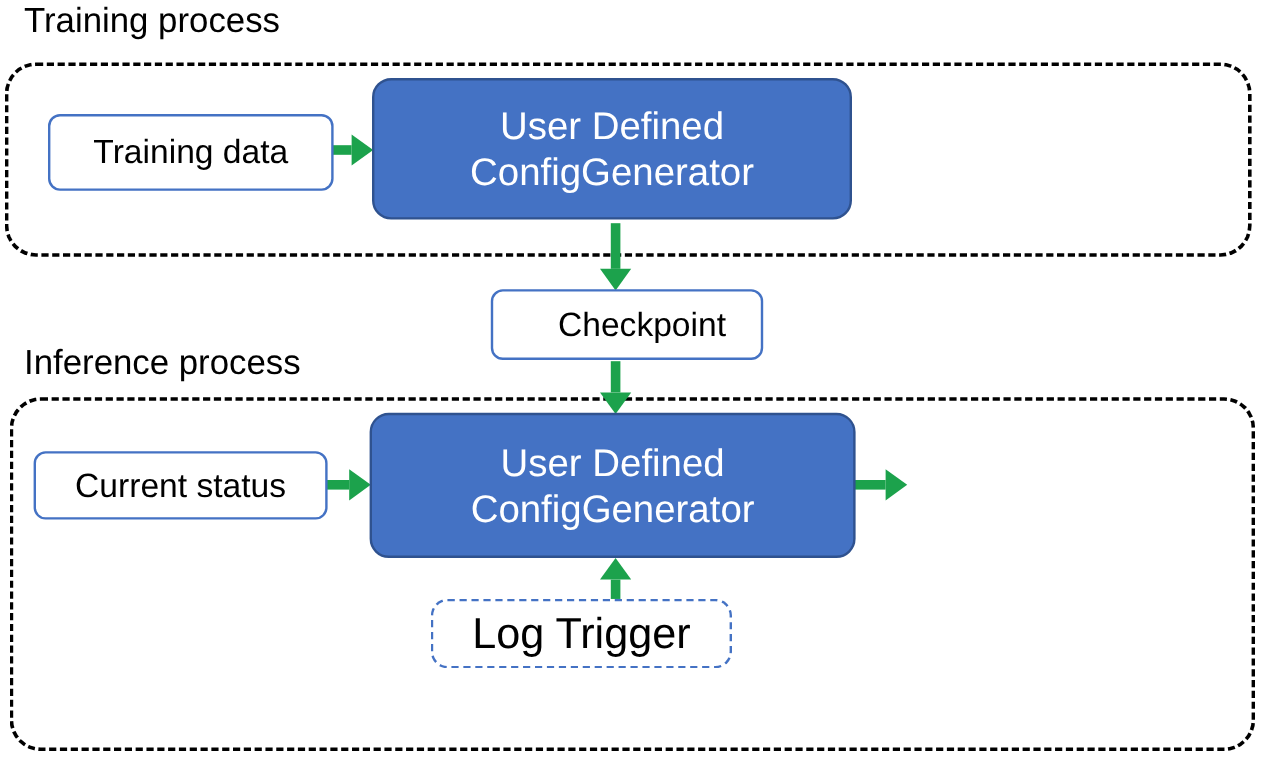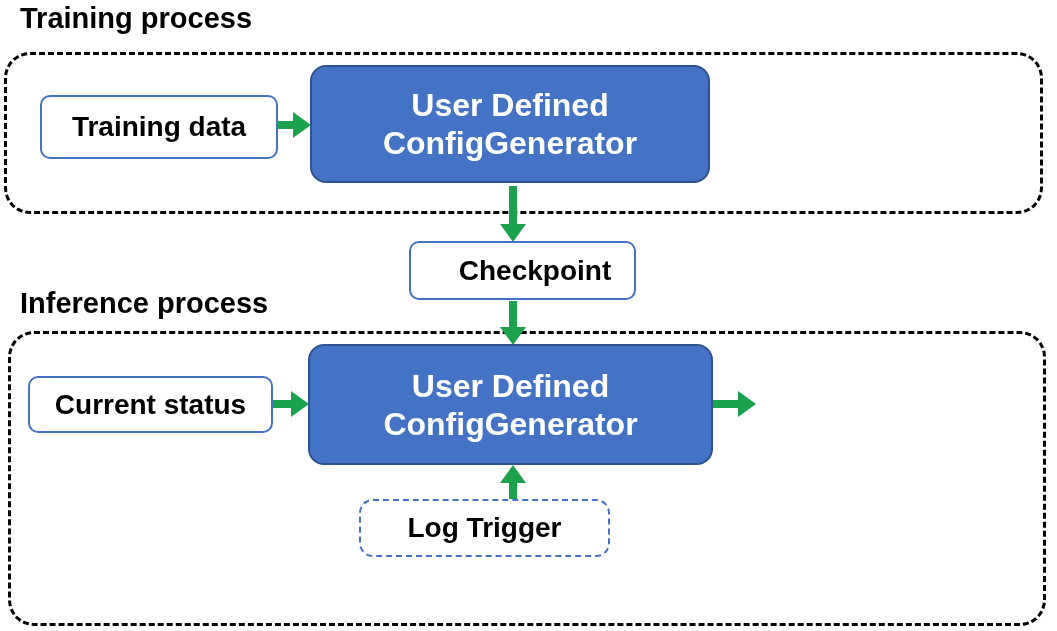--- a/index.html
+++ b/index.html
@@ -3,21 +3,21 @@
 <meta charset="utf-8">
 <style>
   :root {
     --accent_blue: #4472C4;
     --accent_blue_border: #2F528F;
     --arrow_green: #1CA24C;
     --container_dash: #000000;
     --box_text: #000000;
     --generator_text: #FFFFFF;
   }
-  * { margin: 0; padding: 0; box-sizing: border-box; font-weight: bold; }
+  * { margin: 0; padding: 0; box-sizing: border-box; }
   html, body { background: #ffffff; }
   body { font-family: "Liberation Sans", sans-serif; }
 
   .canvas {
     position: relative;
     width: 1057px;
     height: 631px;
     background: #ffffff;
     overflow: hidden;
   }
@@ -80,21 +80,21 @@
   .inference-generator-box { left: 308px; top: 344px; width: 405px; height: 121px; }
 
   .trigger-box {
     position: absolute;
     background: #ffffff;
     border: 2px dashed var(--accent_blue);
     border-radius: 14px;
     display: flex;
     align-items: center;
     justify-content: center;
-    font-size: 28px;
+    font-size: 36px;
     color: var(--box_text);
     white-space: nowrap;
   }
   .log-trigger-box   { left: 359px; top: 499px; width: 251px; height: 58px; z-index: 3; }
   .clock-trigger-box { left: 431px; top: 549px; width: 262px; height: 57px; z-index: 4; }
 
   
   .arrow { position: absolute; display: flex; z-index: 2; }
 
   .arrow-right { flex-direction: row; align-items: center; height: 26px; }

